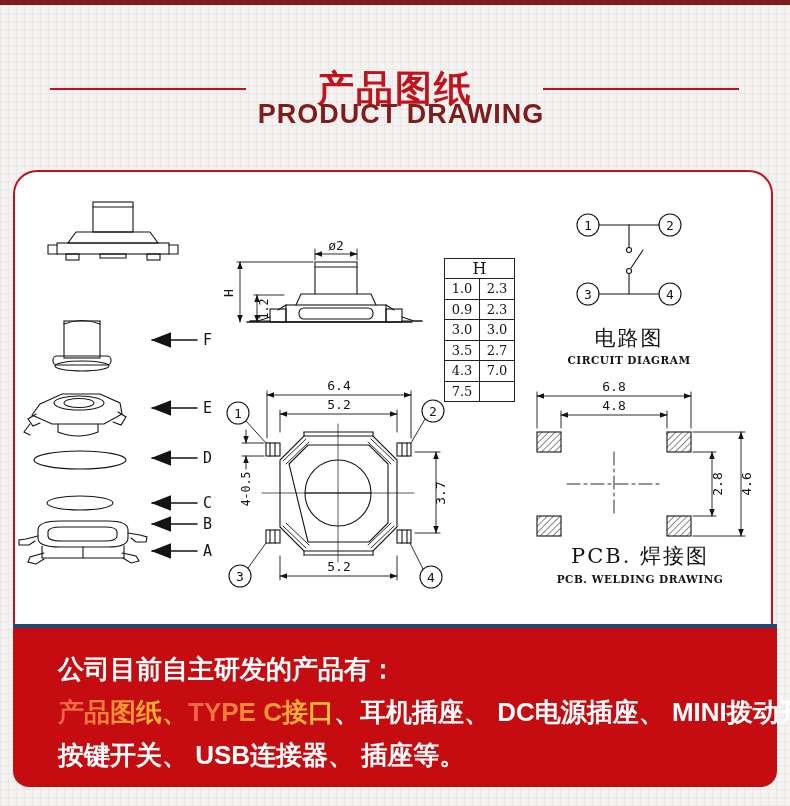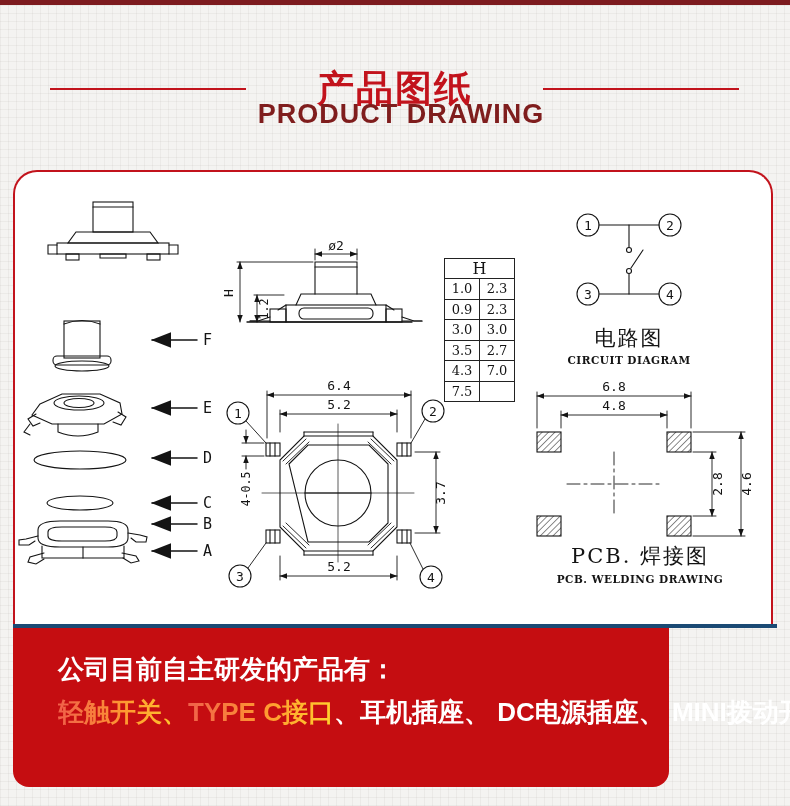--- a/index.html
+++ b/index.html
@@ -24,21 +24,21 @@
   .title-line.left{left:50px;}
   .title-line.right{left:543px;}
 
   .panel{
     position:absolute;left:13px;top:170px;width:760px;height:454px;
     background:#ffffff;border:2px solid #c2131c;border-bottom:none;
     border-radius:24px 24px 0 0;box-sizing:border-box;
   }
   .divider{position:absolute;left:13px;top:624px;width:764px;height:4px;background:#1a4a74;}
   .footer{
-    position:absolute;left:13px;top:628px;width:656px;height:159px;
+    position:absolute;left:13px;top:628px;width:764px;height:159px;
     background:#c50d11;border-radius:0 0 16px 16px;box-sizing:border-box;
     padding:20px 0 0 45px;color:#ffffff;
   }
   .footer .line{font-size:26px;font-weight:bold;line-height:43px;white-space:nowrap;}
   .hl{
     background:linear-gradient(92deg,#f0604a 0%,#ff9c30 55%,#ffd22e 100%);
     -webkit-background-clip:text;background-clip:text;
     color:#ffb52e;-webkit-text-fill-color:transparent;
   }
 
@@ -338,14 +338,15 @@
         <td>7.5</td>
         <td></td>
       </tr>
 </tbody>
   </table>
 
 <div class="divider"></div>
 
 <div class="footer">
   <div class="line">公司目前自主研发的产品有：</div>
-  <div class="line"><span class="hl">轻触开关、</span><span class="hl">TYPE C接口</span><span>、耳机插座、 DC电源插座、 MINI拨动开关、</span></div>
+  <div class="line"><span class="hl">产品图纸、</span><span class="hl">TYPE C接口</span><span>、耳机插座、 DC电源插座、 MINI拨动开关、</span></div>
+  <div class="line">按键开关、 USB连接器、 插座等。</div>
 </div>
 
 </body></html>

